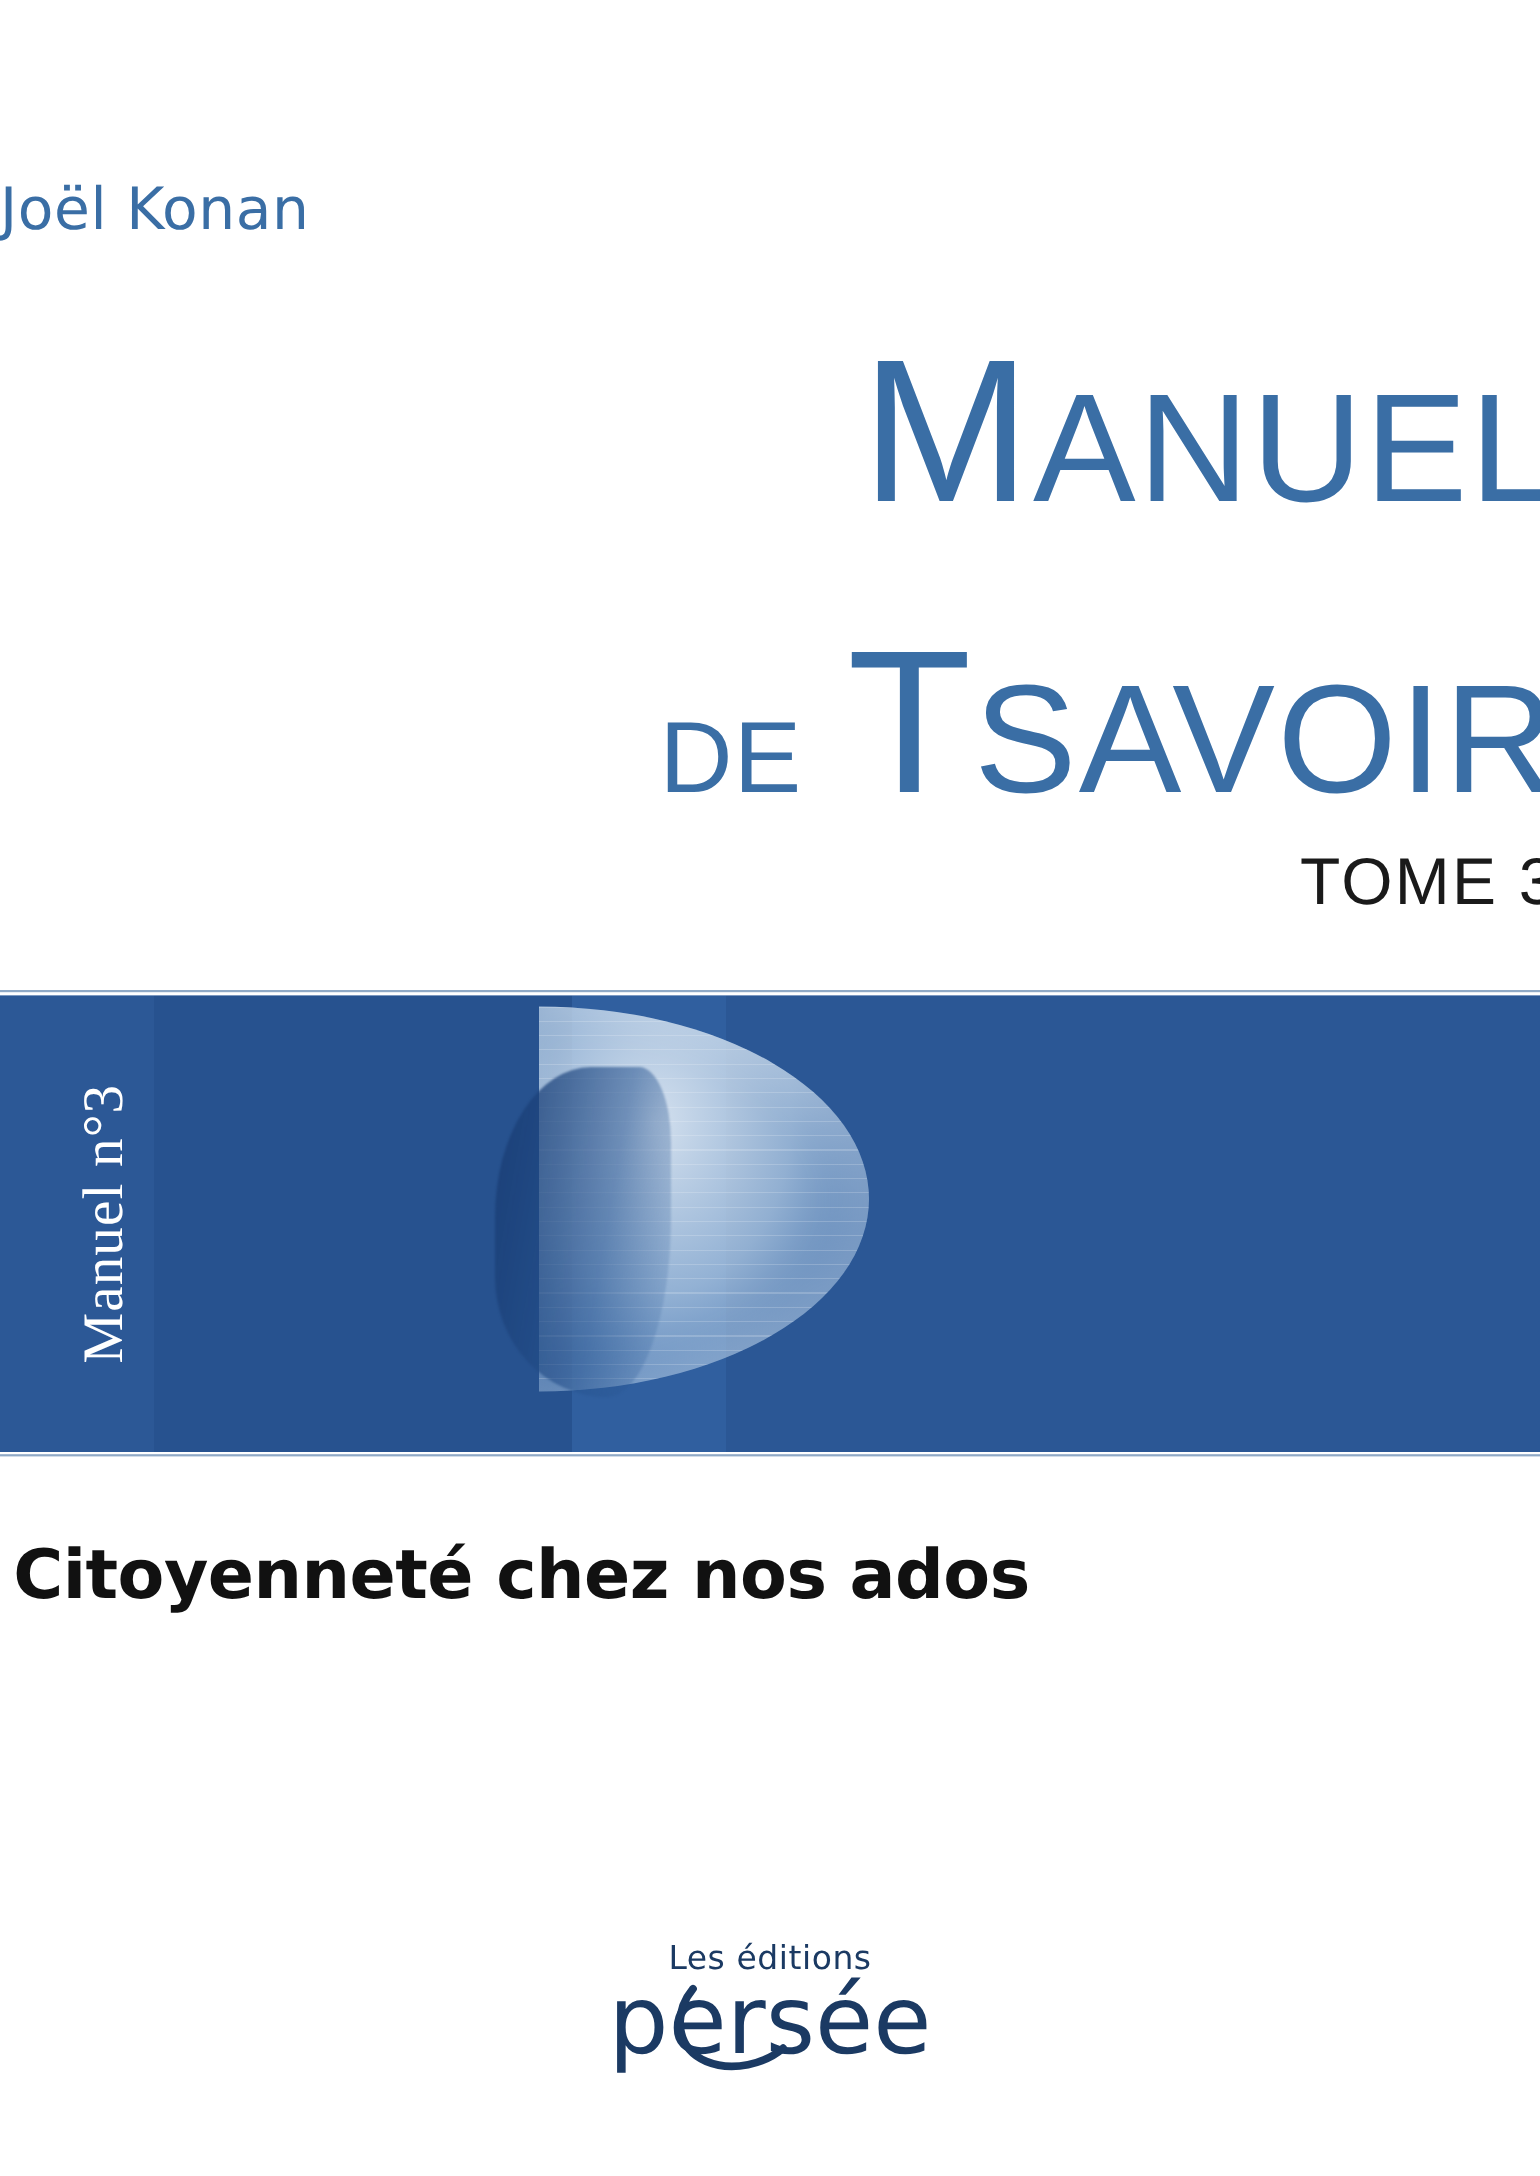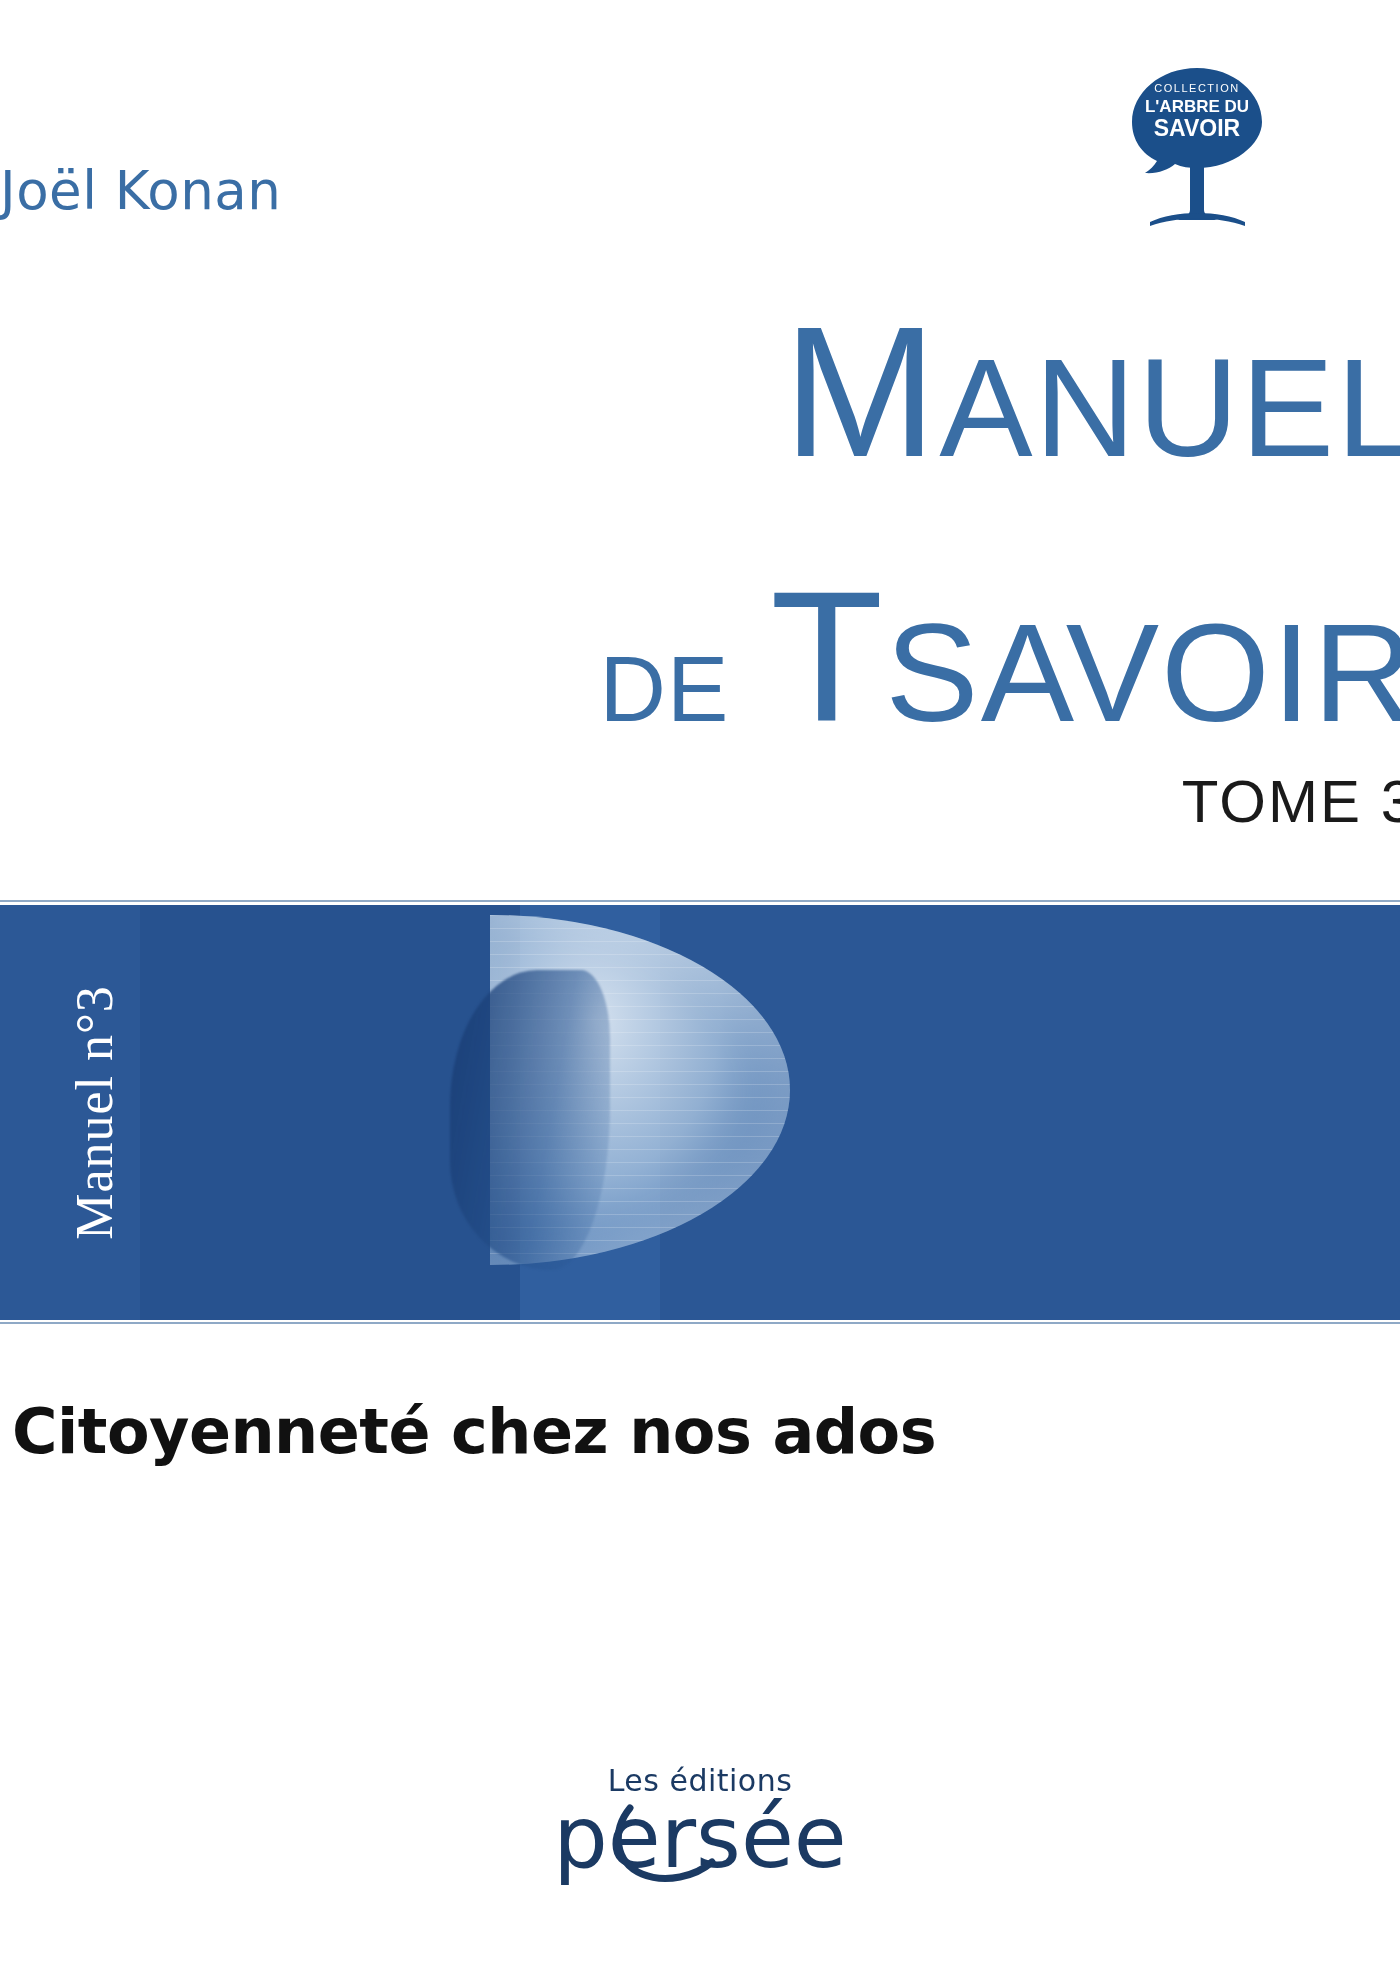--- a/index.html
+++ b/index.html
@@ -230,32 +230,20 @@
     top: 1800px;
     width: 200px;
     height: 90px;
   }
 </style>
 </head>
 <body>
 
 <div class="cover">
 
-  <div class="collection-logo">
-    <svg viewBox="0 0 175 170" xmlns="http://www.w3.org/2000/svg" aria-hidden="true">
-      <g fill="#1b4f8a">
-        <path d="M87 8 C50 8 22 33 22 62 C22 80 32 94 47 101 C44 106 40 110 35 113 C47 114 58 110 65 104 C72 107 79 108 87 108 C124 108 152 84 152 62 C152 33 124 8 87 8 Z"></path>
-        <path d="M80 104 L80 150 C80 155 74 158 66 160 L108 160 C100 158 94 155 94 150 L94 104 Z"></path>
-        <path d="M40 162 C65 150 110 150 135 162 L135 166 C108 156 67 156 40 166 Z"></path>
-      </g>
-      <text x="87" y="32" text-anchor="middle" fill="#ffffff" font-family="Liberation Sans, sans-serif" font-size="11" letter-spacing="1.5">COLLECTION</text>
-      <text x="87" y="52" text-anchor="middle" fill="#ffffff" font-family="Liberation Sans, sans-serif" font-size="17" font-weight="bold">L'ARBRE DU</text>
-      <text x="87" y="76" text-anchor="middle" fill="#ffffff" font-family="Liberation Sans, sans-serif" font-size="23" font-weight="bold">SAVOIR</text>
-    </svg>
-  </div>
 
   <div class="author">Joël Konan</div>
 
   <div class="title-block">
     <div class="title-line1">
       <span class="cap">M</span><span>ANUEL</span>
     </div>
     <div class="title-line2">
       <span class="small-de">DE</span>&nbsp;<span class="cap">T</span><span>SAVOIR</span>
     </div>

